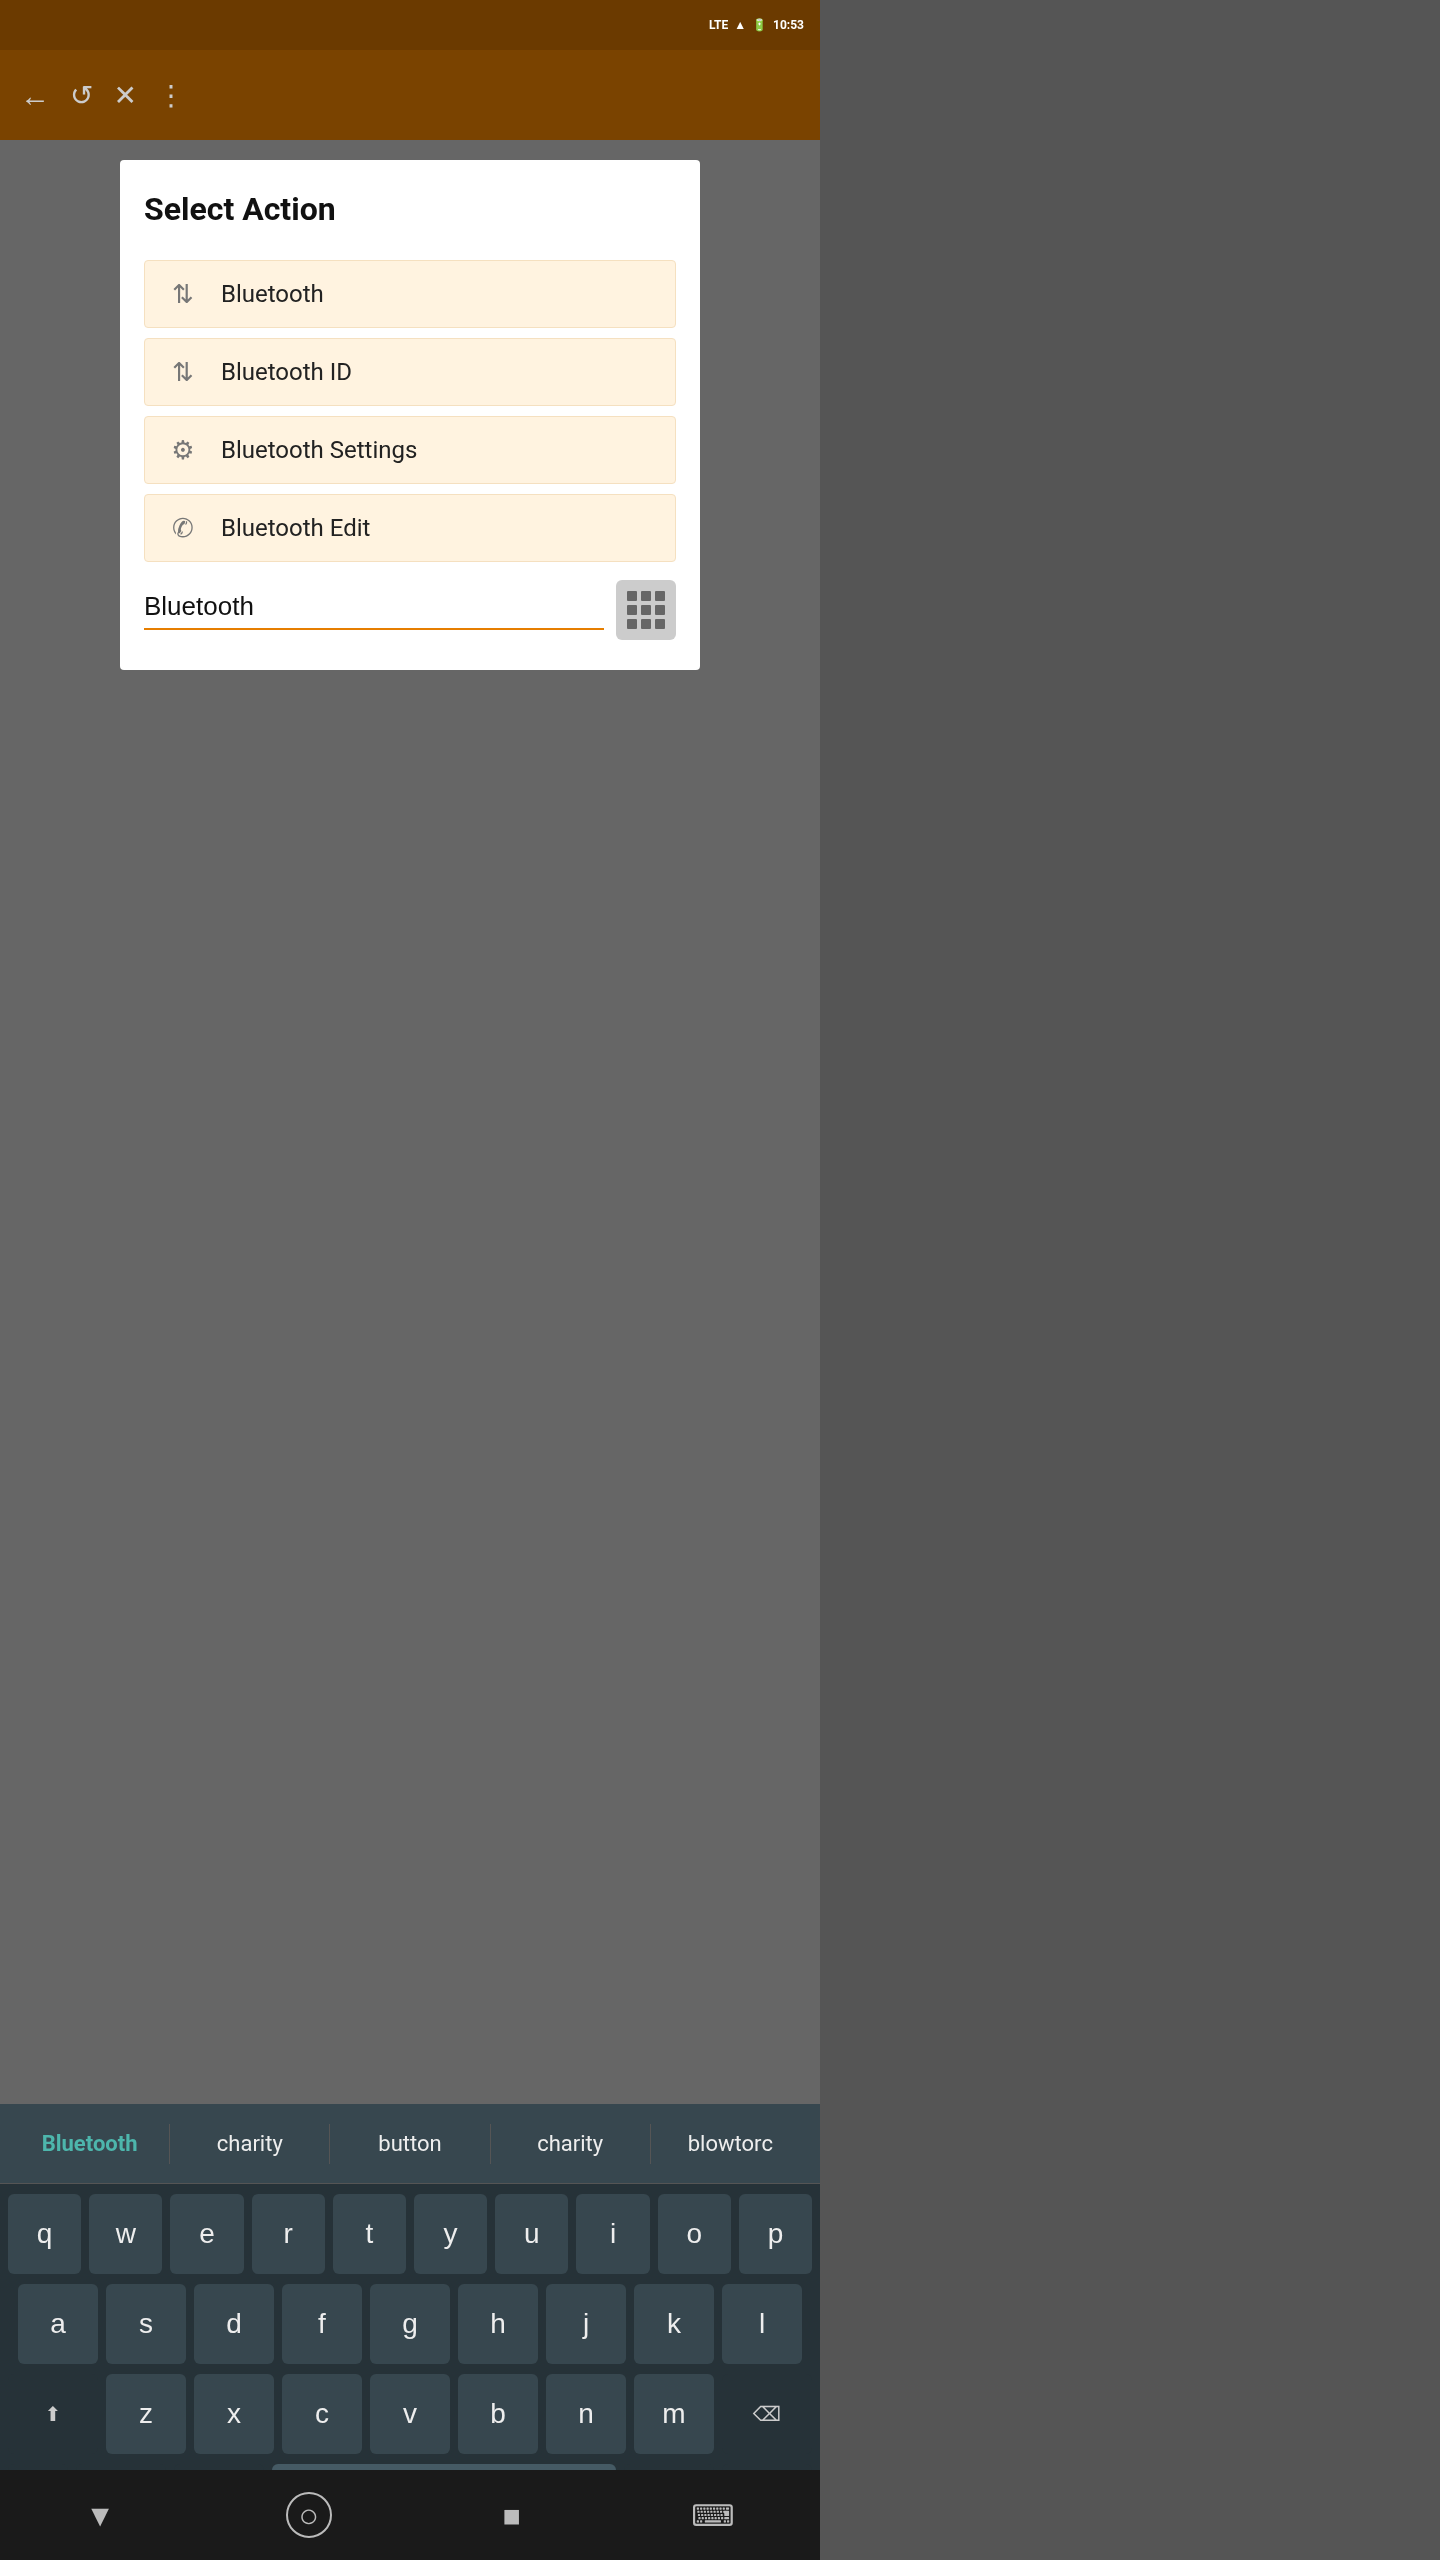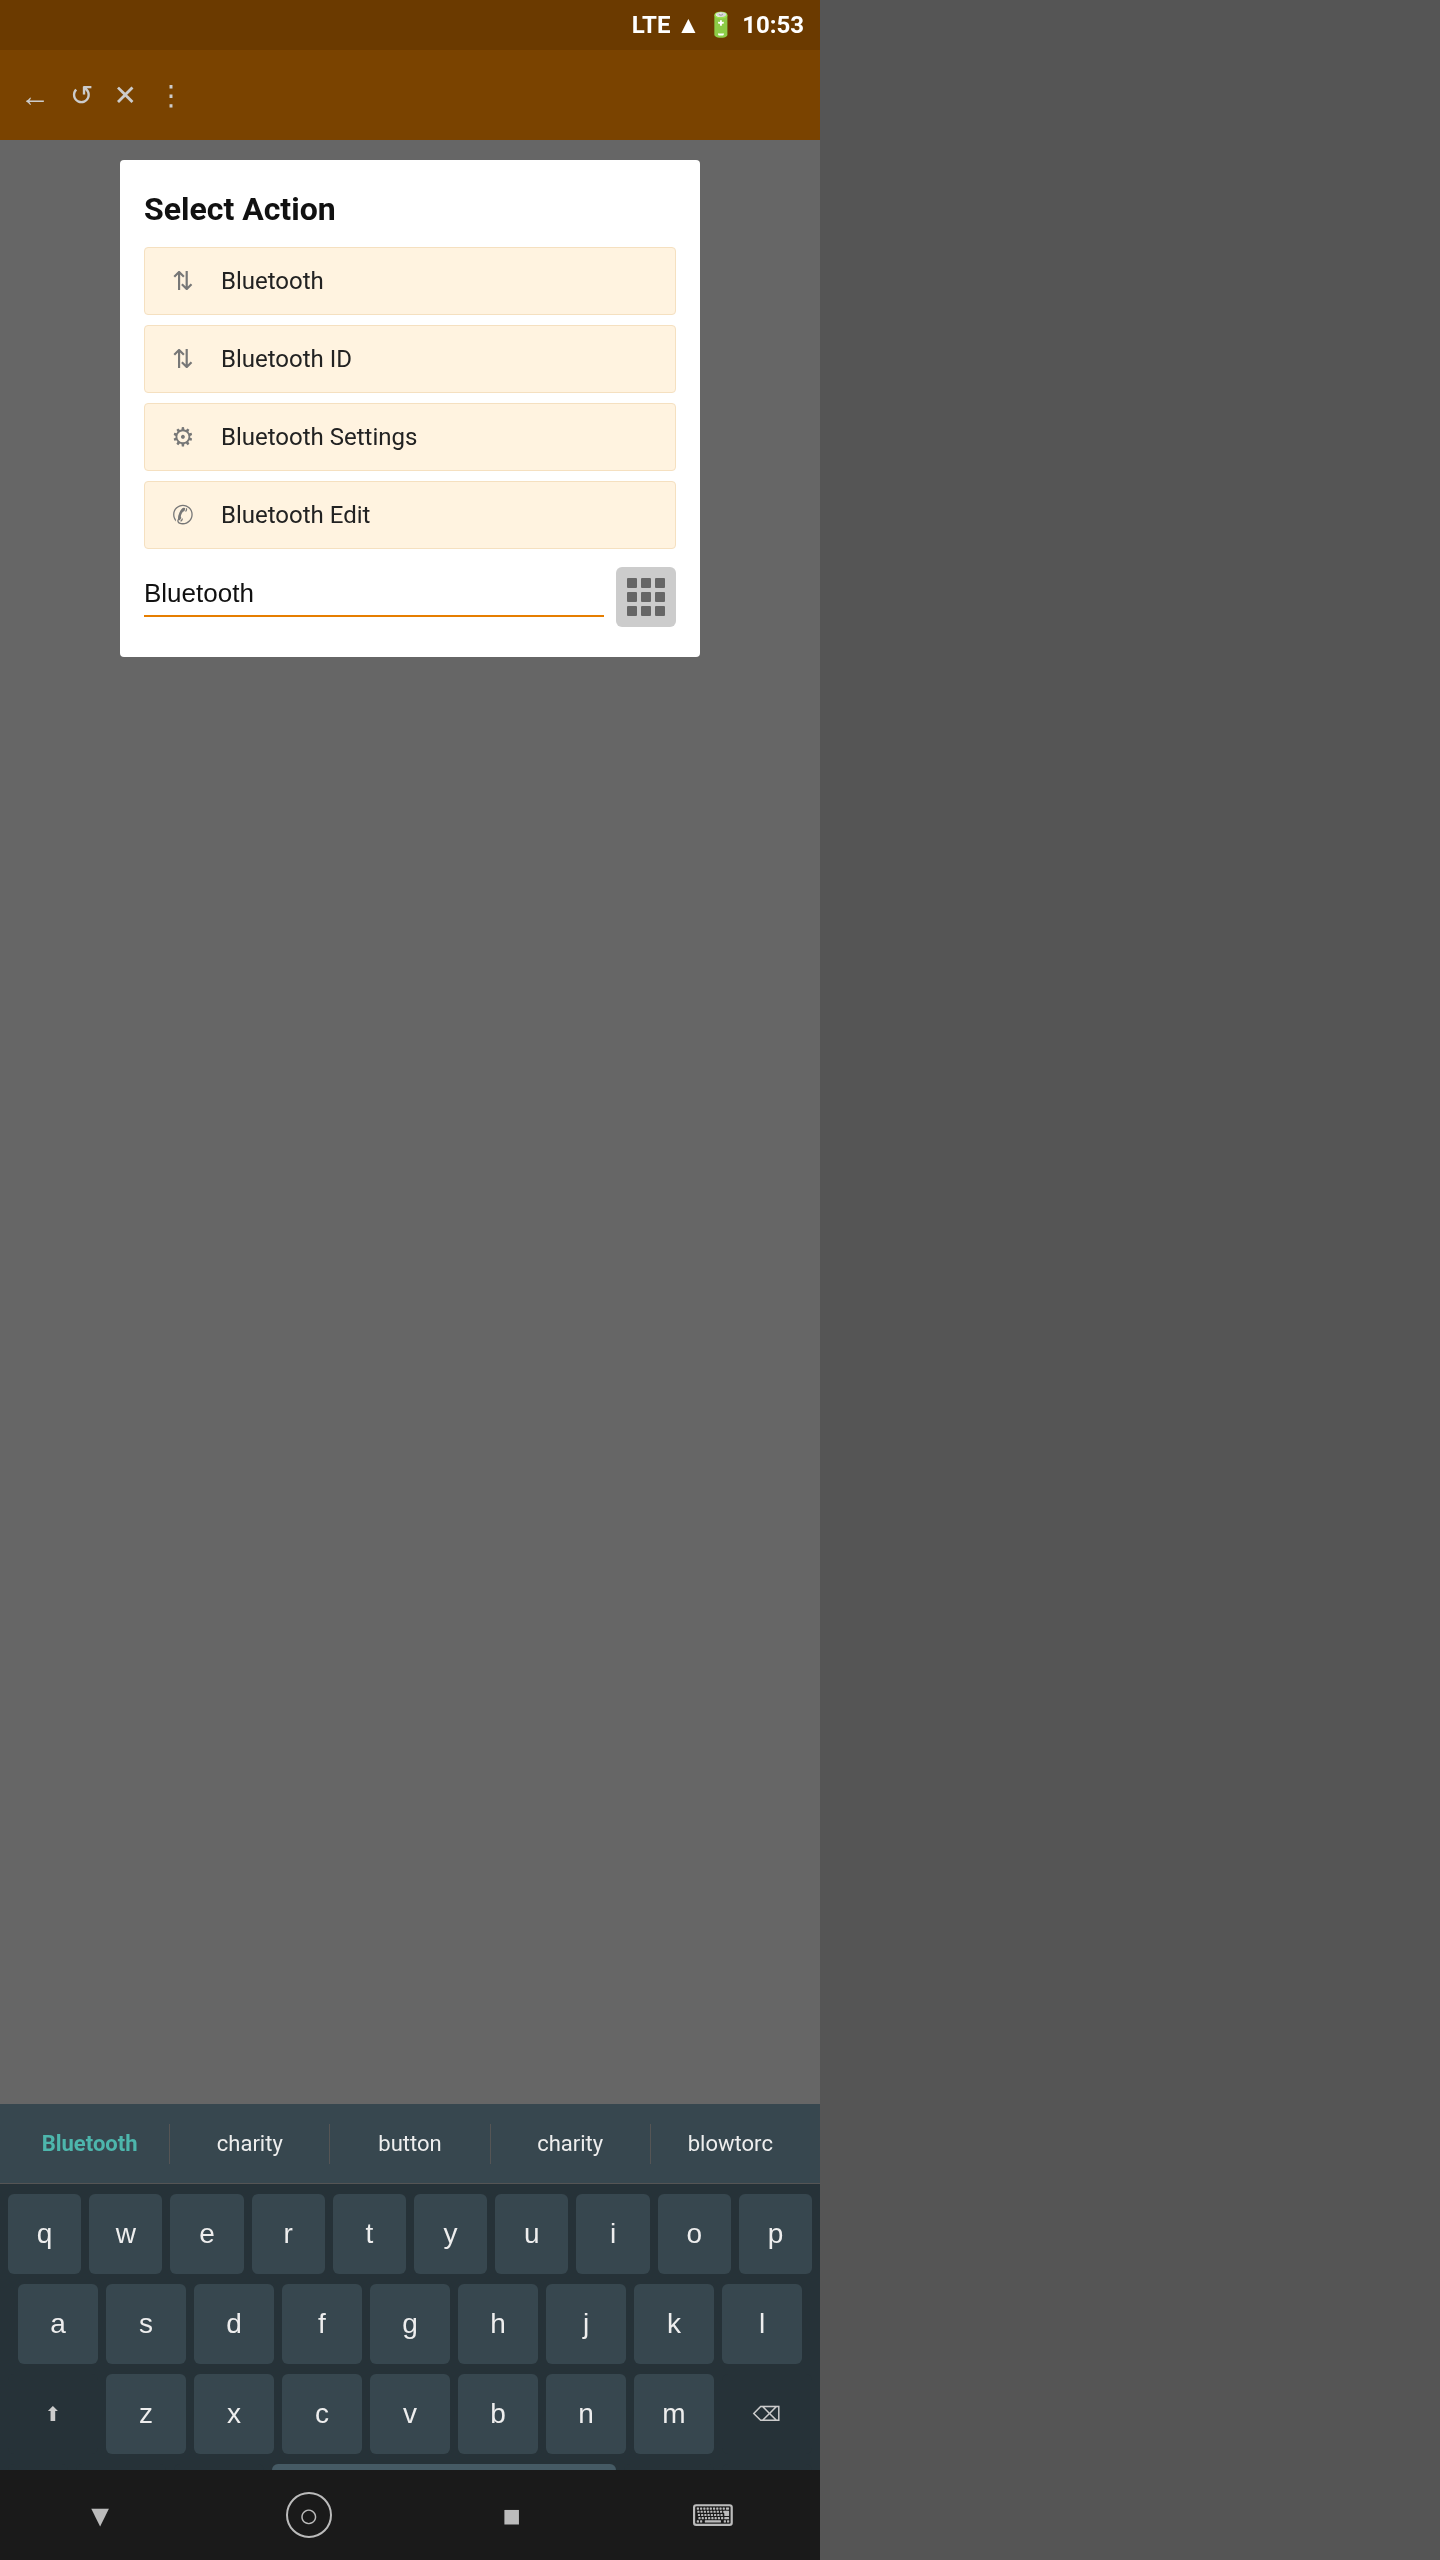--- a/index.html
+++ b/index.html
@@ -22,21 +22,21 @@
       align-items: center;
       justify-content: flex-end;
       padding: 0 16px;
       gap: 8px;
     }
     .status-bar .status-icons {
       display: flex;
       align-items: center;
       gap: 6px;
       color: white;
-      font-size: 24px;
+      font-size: 12px;
       font-weight: bold;
     }
 
     
     .action-bar {
       background: #7A4300;
       height: 90px;
       display: flex;
       align-items: center;
       padding: 0 20px;
@@ -77,21 +77,21 @@
       width: 580px;
       border-radius: 4px;
       padding: 30px 24px 30px 24px;
       position: absolute;
       top: 20px;
     }
     .dialog-title {
       font-size: 32px;
       font-weight: bold;
       color: #111;
-      margin-bottom: 19px;
+      margin-bottom: 32px;
     }
 
     
     .list-item {
       background: #FFF3E0;
       border: 1px solid #F5E0C0;
       border-radius: 4px;
       margin-bottom: 10px;
       padding: 18px 20px;
       display: flex;

